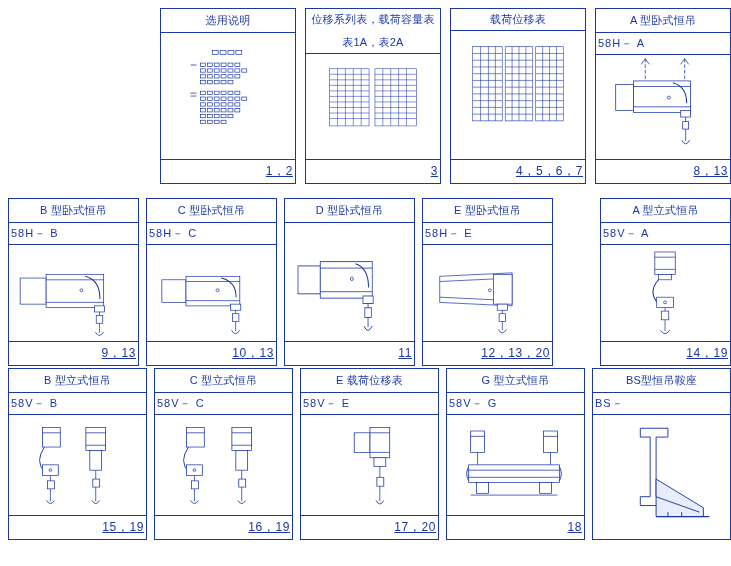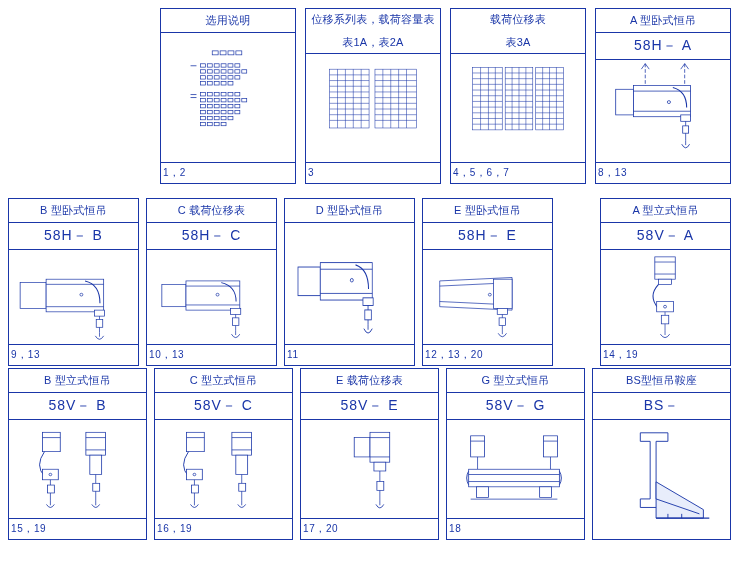--- a/index.html
+++ b/index.html
@@ -58,41 +58,42 @@
     white-space: nowrap;
   }
   .card-title.two-line {
     padding: 3px 2px 2px 2px;
   }
   .card-title .line2 {
     display: block;
     margin-top: 7px;
   }
   .card-code {
-    text-align: center;
-    font-size: 14px;
+    text-align: left;
+    font-size: 11px;
     line-height: 1.4;
     padding: 3px 2px;
     border-bottom: 1.1px solid #1a36a8;
     letter-spacing: 1px;
     white-space: nowrap;
   }
   .card-body {
     flex: 1;
     position: relative;
     overflow: hidden;
   }
   .card-footer {
-    text-align: left;
-    font-size: 10px;
+    text-align: right;
+    font-size: 12px;
     line-height: 1.5;
     padding: 2px 2px 3px 2px;
     border-top: 1.1px solid #1a36a8;
     letter-spacing: 0.6px;
     white-space: nowrap;
+    text-decoration: underline;
   }
   .fig {
     position: absolute;
     inset: 0;
     width: 100%;
     height: 100%;
   }
   .fig svg { display: block; width: 100%; height: 100%; }
   .ln { stroke: #1a36a8; fill: none; }
   .fill-w { fill: #ffffff; stroke: #1a36a8; }
@@ -225,21 +226,20 @@
             </g>
           </svg>
         </div>
       </div>
       <div class="card-footer">3</div>
     </div>
 
     <div class="card">
       <div class="card-title two-line">
         <span>载荷位移表</span>
-        <span class="line2">表3A</span>
       </div>
       <div class="card-body">
         <div class="fig">
           <svg viewBox="0 0 136 114" preserveAspectRatio="none">
             <g class="ln" stroke-width="0.55">
               <rect x="22" y="14" width="30" height="66" class="fill-w"></rect>
               <line x1="22" y1="20" x2="52" y2="20"></line>
                 <line x1="22" y1="26" x2="52" y2="26"></line>
               <line x1="22" y1="32" x2="52" y2="32"></line>
                 <line x1="22" y1="38" x2="52" y2="38"></line>
@@ -340,21 +340,21 @@
               <path d="M93 100 Q97.5 108 102 100" stroke-width="0.9"></path>
               <line x1="97.5" y1="96" x2="97.5" y2="101"></line>
             </g>
           </svg>
         </div>
       </div>
       <div class="card-footer">9，13</div>
     </div>
 
     <div class="card">
-      <div class="card-title">C 载荷位移表</div>
+      <div class="card-title">C 型卧式恒吊</div>
       <div class="card-code">58H－ C</div>
       <div class="card-body">
         <div class="fig">
           <svg viewBox="0 0 139 110" preserveAspectRatio="none">
             <g class="ln" stroke-width="0.8">
               <rect x="16" y="40" width="26" height="26" class="fill-w"></rect>
               <rect x="42" y="36" width="58" height="34" class="fill-w"></rect>
               <line x1="42" y1="42" x2="100" y2="42"></line>
               <line x1="42" y1="64" x2="100" y2="64"></line>
               <path d="M80 38 Q96 42 96 60" stroke-width="1.1"></path>

